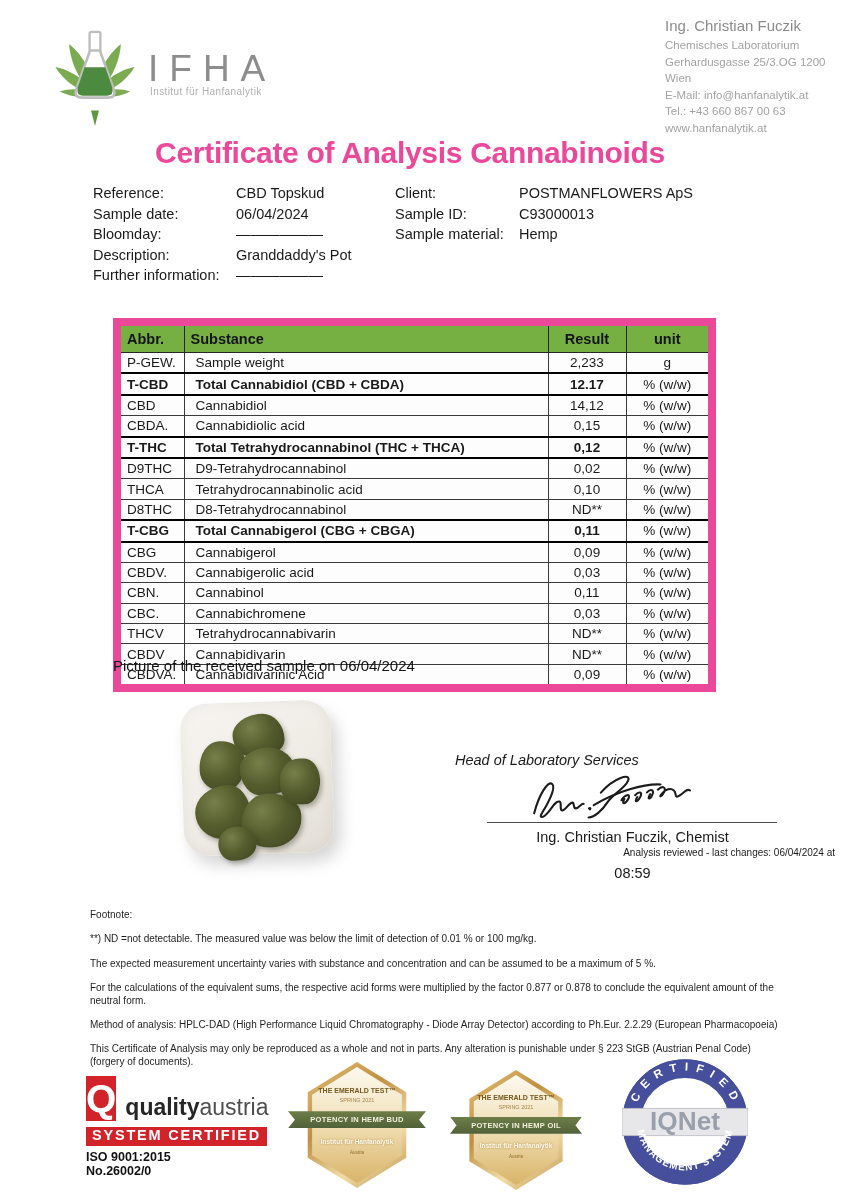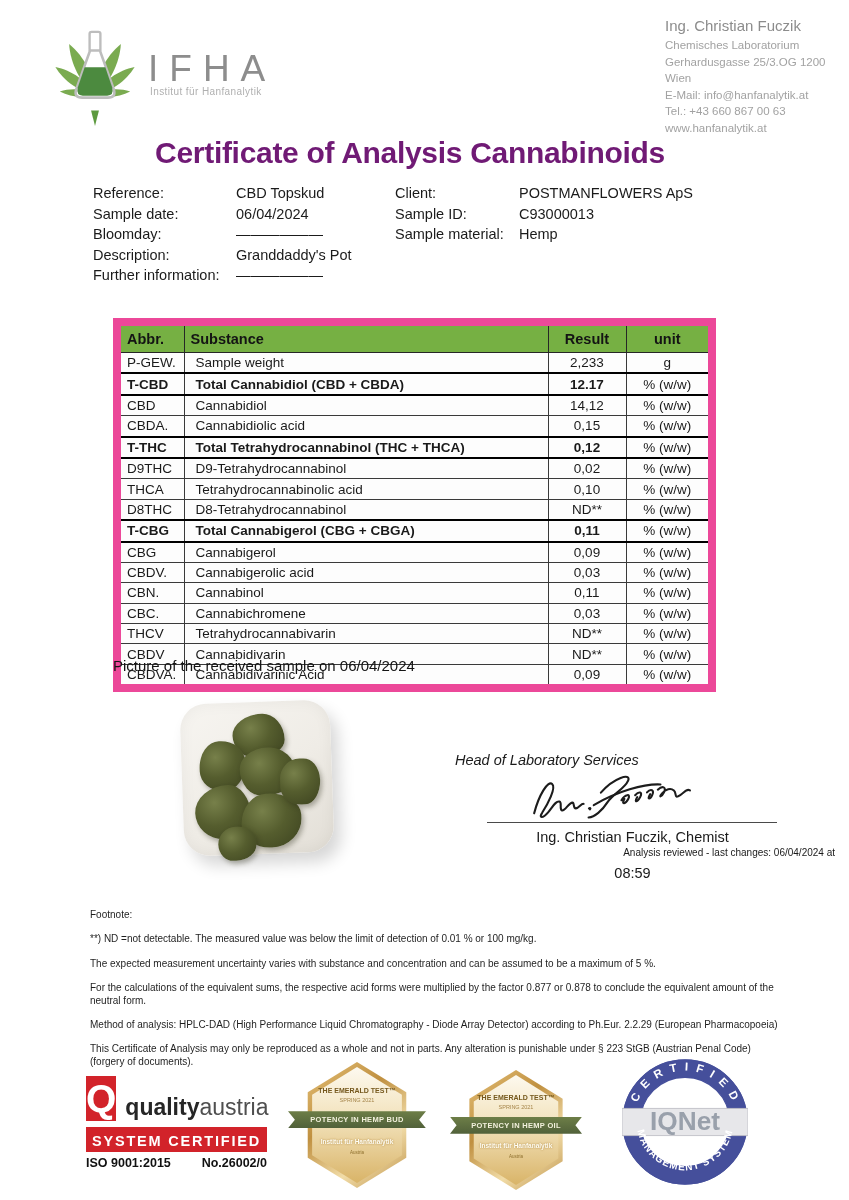--- a/index.html
+++ b/index.html
@@ -11,21 +11,21 @@
   
   .logo-wrap { position:absolute; left:36px; top:24px; width:240px; height:105px; }
   .logo-svg { position:absolute; left:0; top:0; }
   .brand { position:absolute; left:112px; top:24px; font-size:37px; letter-spacing:11px; color:#8d8d8d; font-weight:400;text-align:right; }
   .brand-tag { position:absolute; left:114px; top:62px; font-size:10px; color:#b0b0b0; letter-spacing:0.4px; }
   .contact { position:absolute; left:665px; top:17px; }
   .contact-name { font-size:15px; color:#8c8c8c; margin-bottom:3px; }
   .contact-line { font-size:11.5px; color:#a2a2a2; line-height:16.5px; }
   
   .title { position:absolute; left:0; top:136px; width:820px; text-align:center;
-           font-size:30px; font-weight:700; color:#701a75; letter-spacing:-0.3px; }
+           font-size:30px; font-weight:700; color:#ec4899; letter-spacing:-0.3px; }
   
   .info-left  { position:absolute; left:85px;  top:185px; }
   .info-right { position:absolute; left:395px; top:185px; }
   .info-row { display:flex; height:20.5px; font-size:14.5px; color:#1b1b1b; }
   .info-left  .info-label { width:143px;margin-left:8px; }
   .info-right .info-label { width:124px; }
   .info-value { white-space:nowrap; }
   
   .results { position:absolute; left:113px; top:318px; }
   table { border-collapse:collapse; table-layout:fixed; width:595px; border:8px solid #ec4899; }
@@ -67,22 +67,22 @@
   .footnote p { margin:12px; }
   
   .qa { position:absolute; left:86px; top:1076px; width:181px; }
   .qa-top { display:flex; align-items:flex-end; gap:9px; }
   .qa-q { width:45px; height:45px; background:#d2232a; color:#fff; font-weight:700; font-size:39px;
           display:flex; align-items:center; justify-content:center; }
   .qa-name { font-size:23px; line-height:23px; padding-bottom:2px; white-space:nowrap; }
   .qa-name .q1 { font-weight:700; color:#262626; }
   .qa-name .q2 { font-weight:400; color:#4f4f4f; }
   .qa-banner { margin-top:6px; width:181px; background:#d2232a; color:#fff; text-align:center;
-               font-weight:700; font-size:14.5px; letter-spacing:1.8px; padding:6px 0 3px; }
-  .qa-iso { display:flex; justify-content:space-between; margin-top:4px; font-weight:700; font-size:12.5px; color:#111; }
+               font-weight:700; font-size:14.5px; letter-spacing:1.8px; padding:0 0 3px; }
+  .qa-iso { display:flex; justify-content:space-between; margin-top:4px; font-weight:700; font-size:12.5px; color:#111;flex-direction:column; }
   .emerald { position:absolute; }
   .em-bud { left:301px; top:1062px; width:112px; height:126px; }
   .em-oil { left:463px; top:1070px; width:106px; height:120px; }
   .hex, .hex-in { clip-path:polygon(50% 0%, 94% 24%, 94% 76%, 50% 100%, 6% 76%, 6% 24%); }
   .hex { position:absolute; inset:0; background:linear-gradient(140deg,#e8c57e 0%,#c09040 38%,#f1dca8 68%,#b8893c 100%); }
   .hex-in { position:absolute; inset:5px; background:linear-gradient(180deg,#fdf9ef 0%,#f2e2bb 45%,#d9b468 100%); }
   .et-title  { position:absolute; top:20%; width:100%; text-align:center; font-size:7px; font-weight:700; color:#75581d; }
   .et-season { position:absolute; top:28%; width:100%; text-align:center; font-size:5.5px; color:#a5854a; }
   .ribbon { position:absolute; left:-13px; right:-13px; top:39%; height:17px;
             background:linear-gradient(180deg,#6d7e47,#51613a);

